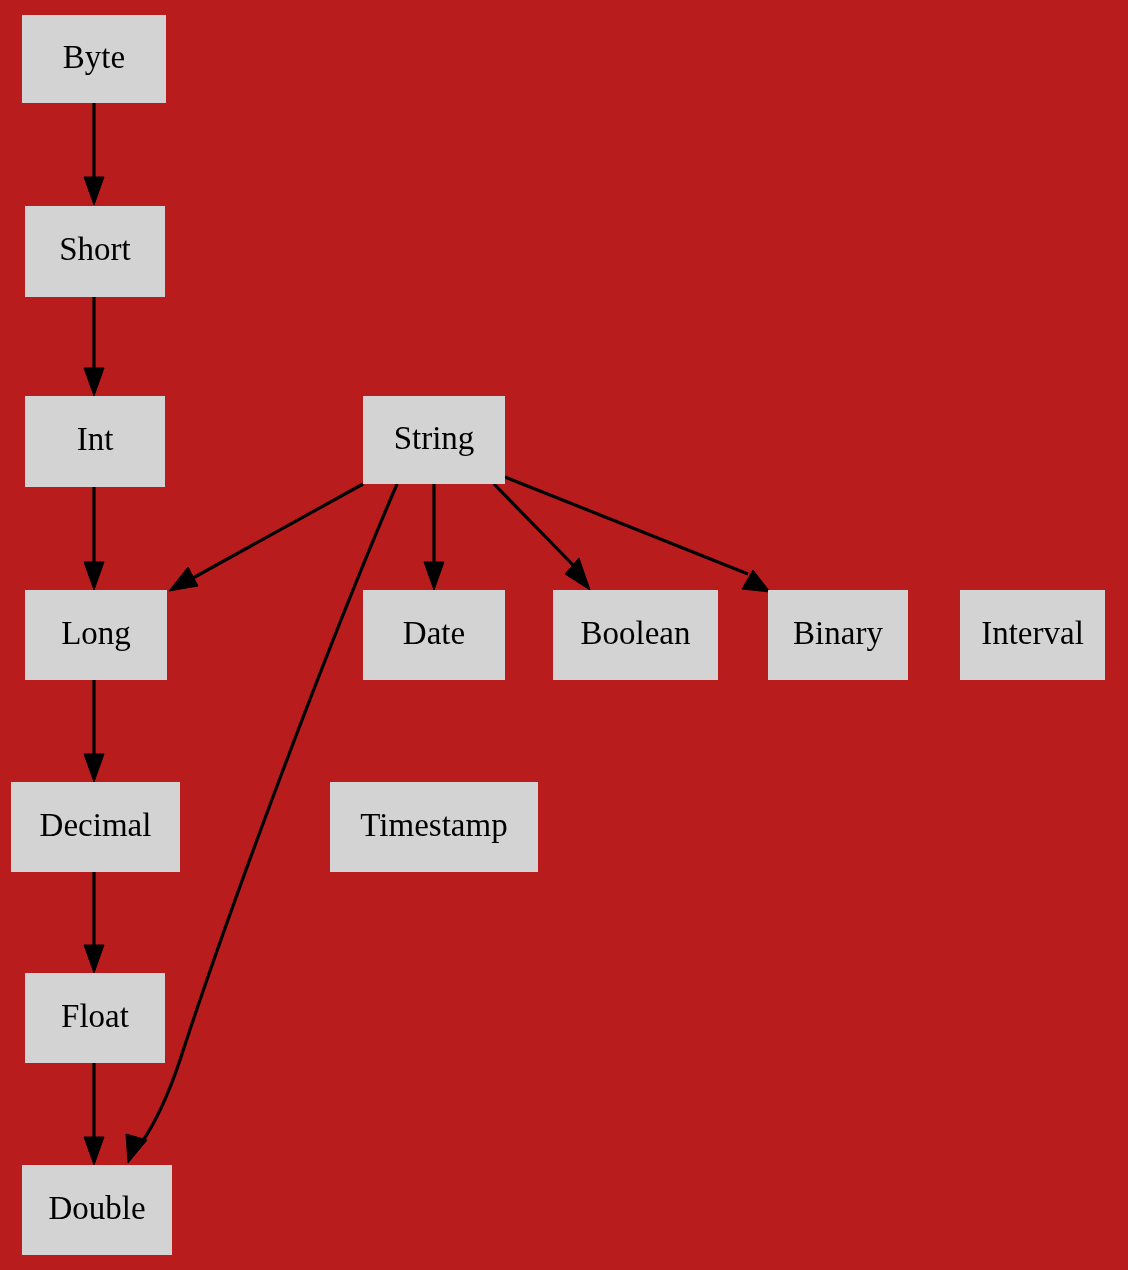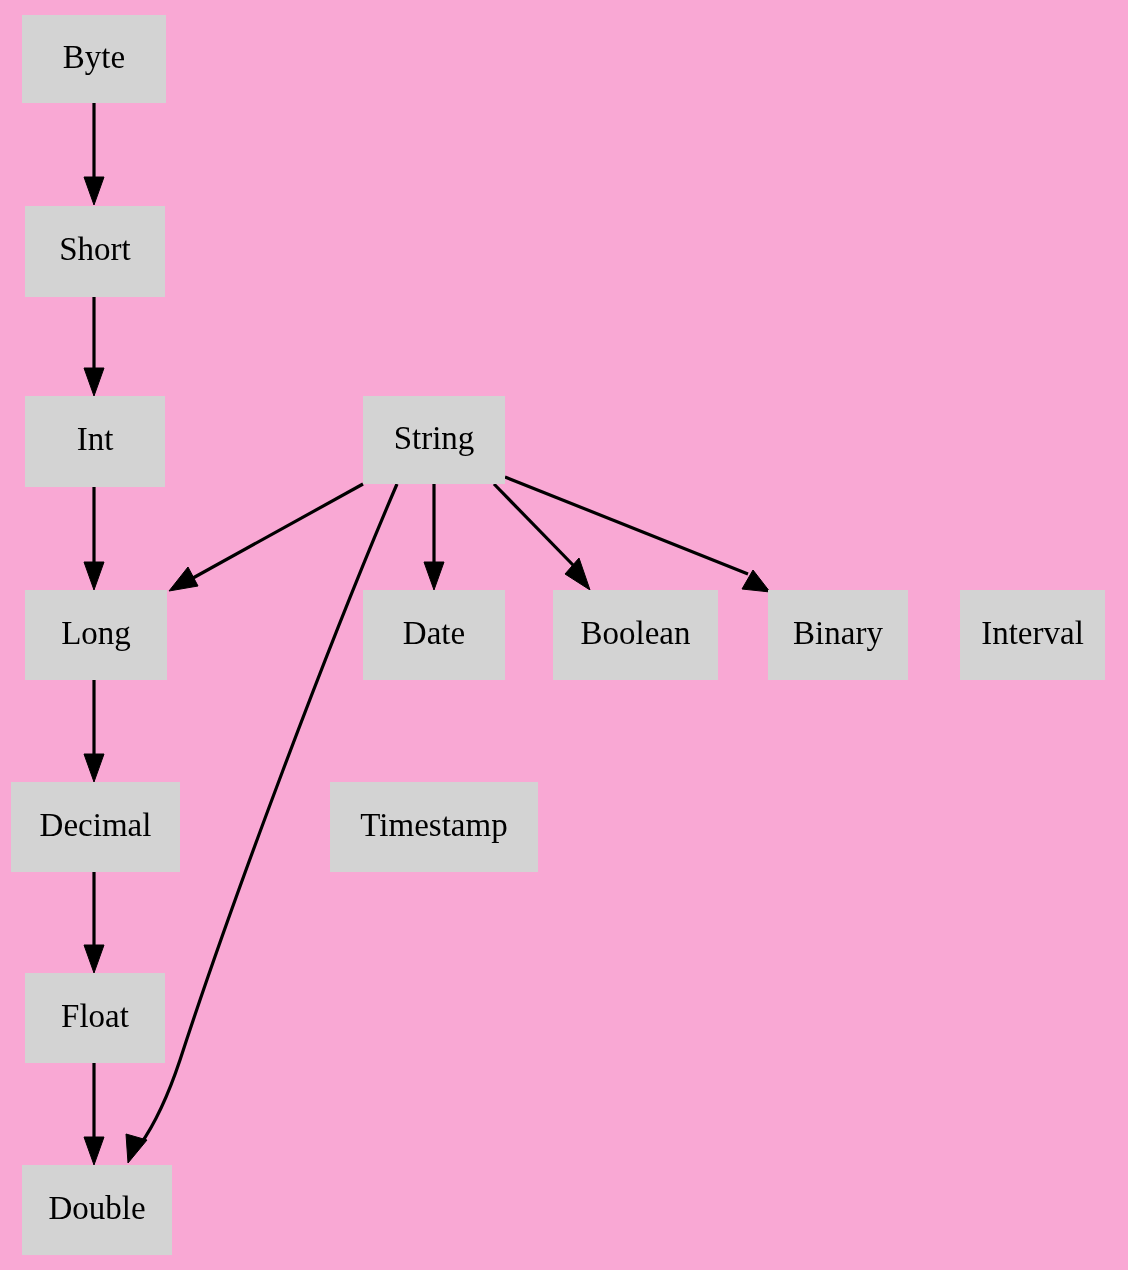--- a/index.html
+++ b/index.html
@@ -10,21 +10,21 @@
   body {
     width: 1128px;
     height: 1270px;
     font-family: "Liberation Serif", "DejaVu Serif", serif;
     overflow: hidden;
   }
   #graph-root {
     position: relative;
     width: 1128px;
     height: 1270px;
-    background: #f9a8d4;
+    background: #b91c1c;
   }
   svg#graph-canvas {
     position: absolute;
     top: 0;
     left: 0;
     width: 1128px;
     height: 1270px;
     display: block;
   }
   .node-box {

